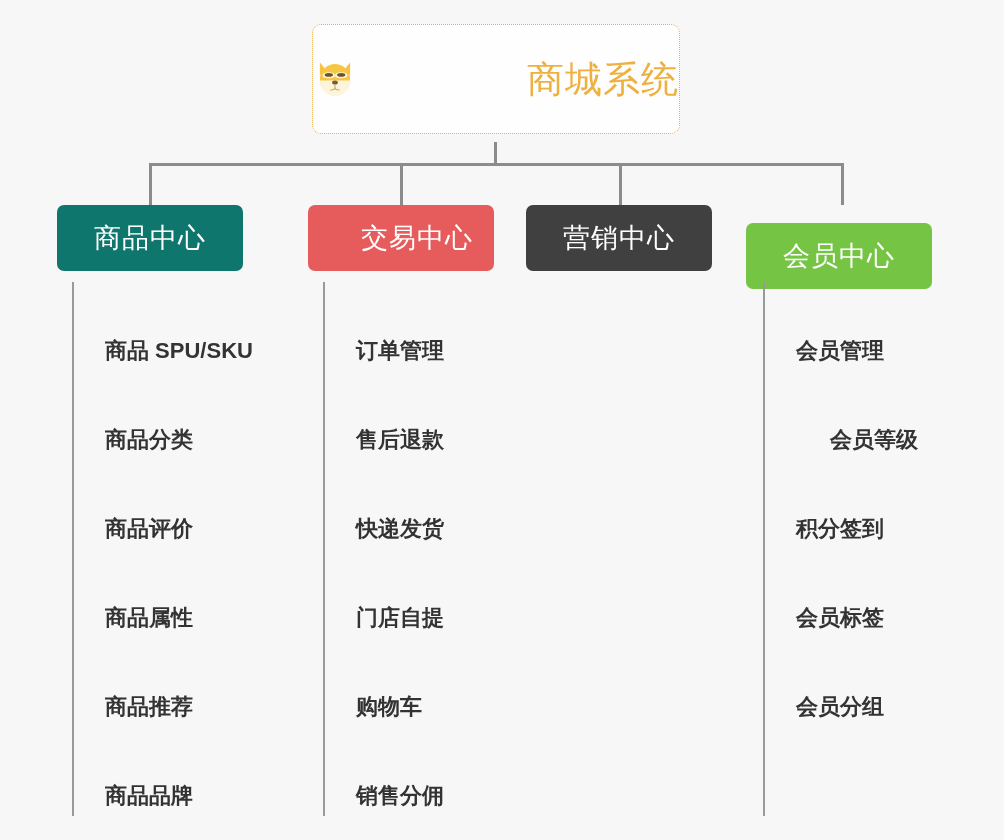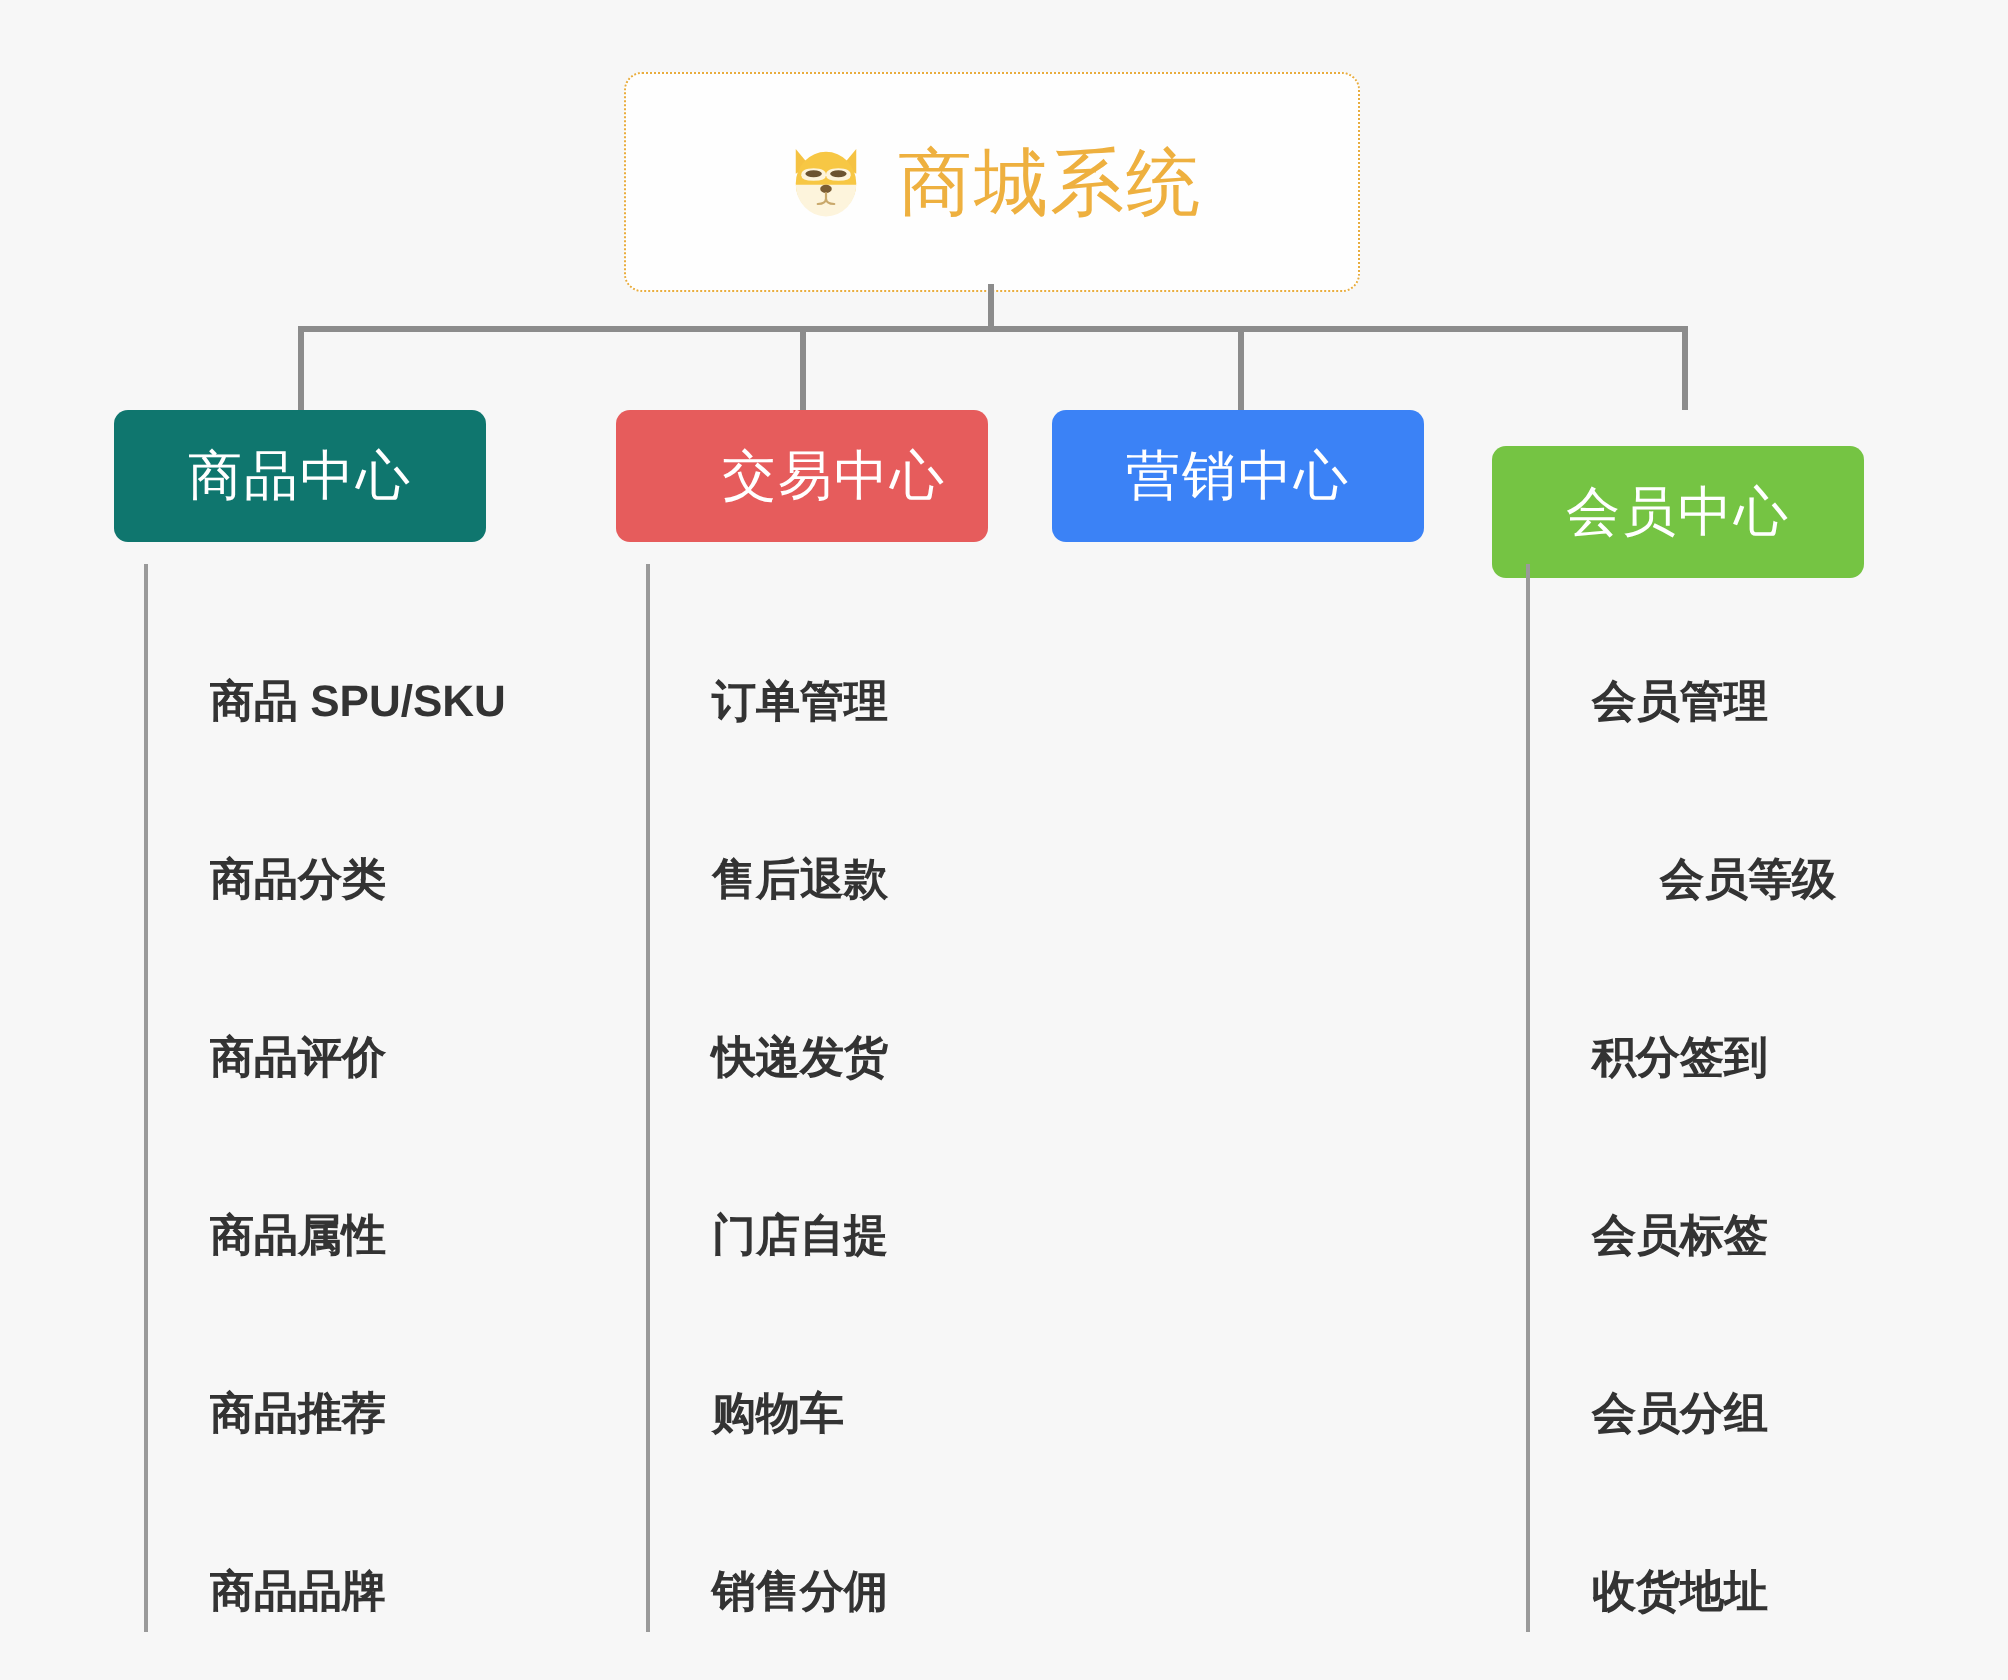--- a/index.html
+++ b/index.html
@@ -17,30 +17,30 @@
   #mindmap {
     position: relative;
     width: 1004px;
     height: 840px;
   }
 
   
   .root-node {
     position: absolute;
     left: 312px;
-    top: 36px;
+    top: 24px;
     width: 368px;
     height: 110px;
     box-sizing: border-box;
     background: #fefefe;
     border: 1px dotted #e9ad3e;
     border-radius: 9px;
     display: flex;
     align-items: center;
-    justify-content: center;
+    justify-content: space-between;
     gap: 14px;
   }
   .root-emoji {
     width: 44px;
     height: 44px;
     position: relative;
     flex: none;
   }
   .root-emoji svg { display: block; width: 44px; height: 44px; }
   .root-title {
@@ -200,21 +200,21 @@
       <span class="leaf-label">门店自提</span>
     </div>
     <div class="leaf-item" style="width:133px;">
       <span class="leaf-label">购物车</span>
     </div>
     <div class="leaf-item" style="width:155px;">
       <span class="leaf-label">销售分佣</span>
     </div>
   </div>
 
-  <div class="category" style="left:526px; width:186px; background:#3b82f6;">
+  <div class="category" style="left:526px; width:186px; background:#404040;">
     <span class="category-label">营销中心</span>
   </div>
 
   <div class="category" style="left:746px; width:186px; background:#75c443;margin-top:18px;">
     <span class="category-label">会员中心</span>
   </div>
   <div class="leaf-column" style="left:763px;">
     <div class="leaf-trunk" style="height:534px;"></div>
     <div class="leaf-item" style="width:152px;">
       <span class="leaf-label">会员管理</span>
@@ -224,18 +224,15 @@
     </div>
     <div class="leaf-item" style="width:152px;">
       <span class="leaf-label">积分签到</span>
     </div>
     <div class="leaf-item" style="width:152px;">
       <span class="leaf-label">会员标签</span>
     </div>
     <div class="leaf-item" style="width:152px;">
       <span class="leaf-label">会员分组</span>
     </div>
-    <div class="leaf-item" style="width:152px;">
-      <span class="leaf-label">收货地址</span>
-    </div>
   </div>
 
 </div>
 
 </body></html>

